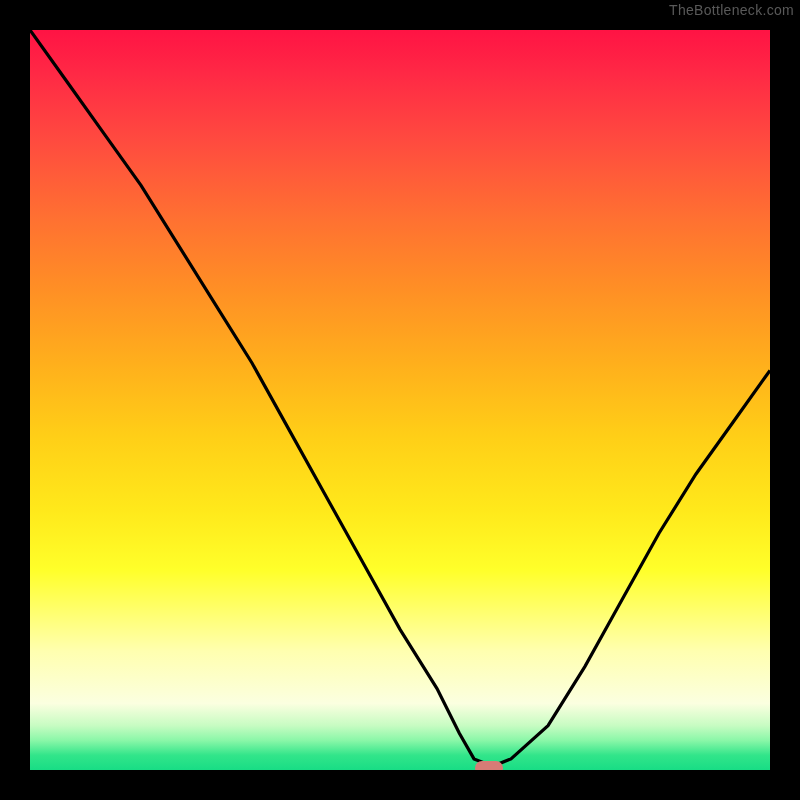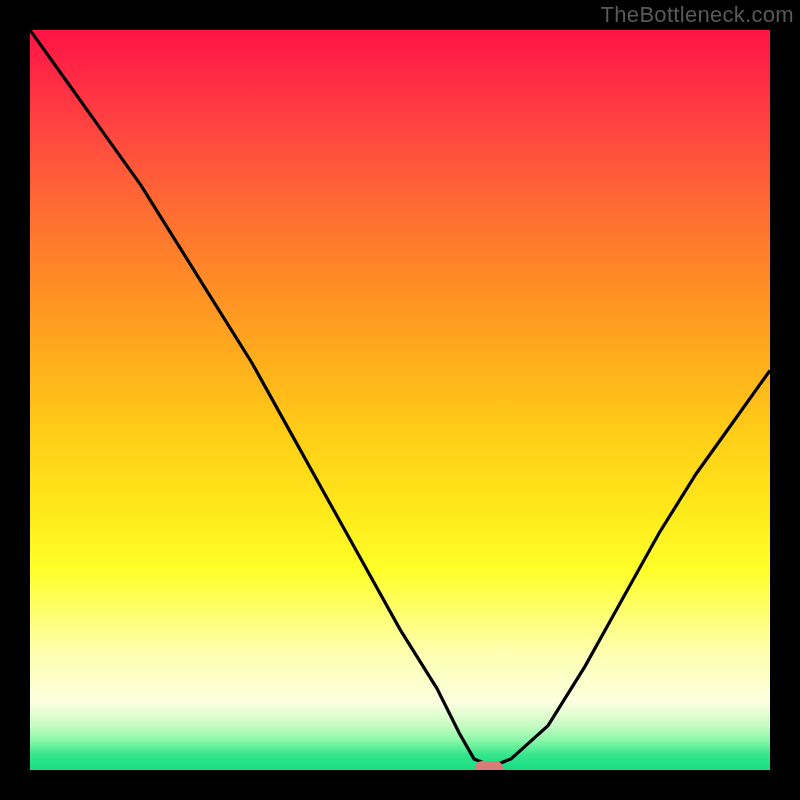--- a/index.html
+++ b/index.html
@@ -2,21 +2,21 @@
 <html><head>
 <meta charset="utf-8">
 <style>
   * { margin: 0; padding: 0; box-sizing: border-box; }
   body { width: 800px; height: 800px; background: #000; position: relative; overflow: hidden; font-family: Arial, sans-serif; }
   .watermark {
     position: absolute;
     top: 2px;
     right: 6px;
     color: #595959;
-    font-size: 22px;
+    font-size: 14px;
     font-weight: 500;
     letter-spacing: 0.3px;
     z-index: 5;
   }
   .plot-area {
     position: absolute;
     left: 30px;
     top: 30px;
     width: 740px;
     height: 740px;

